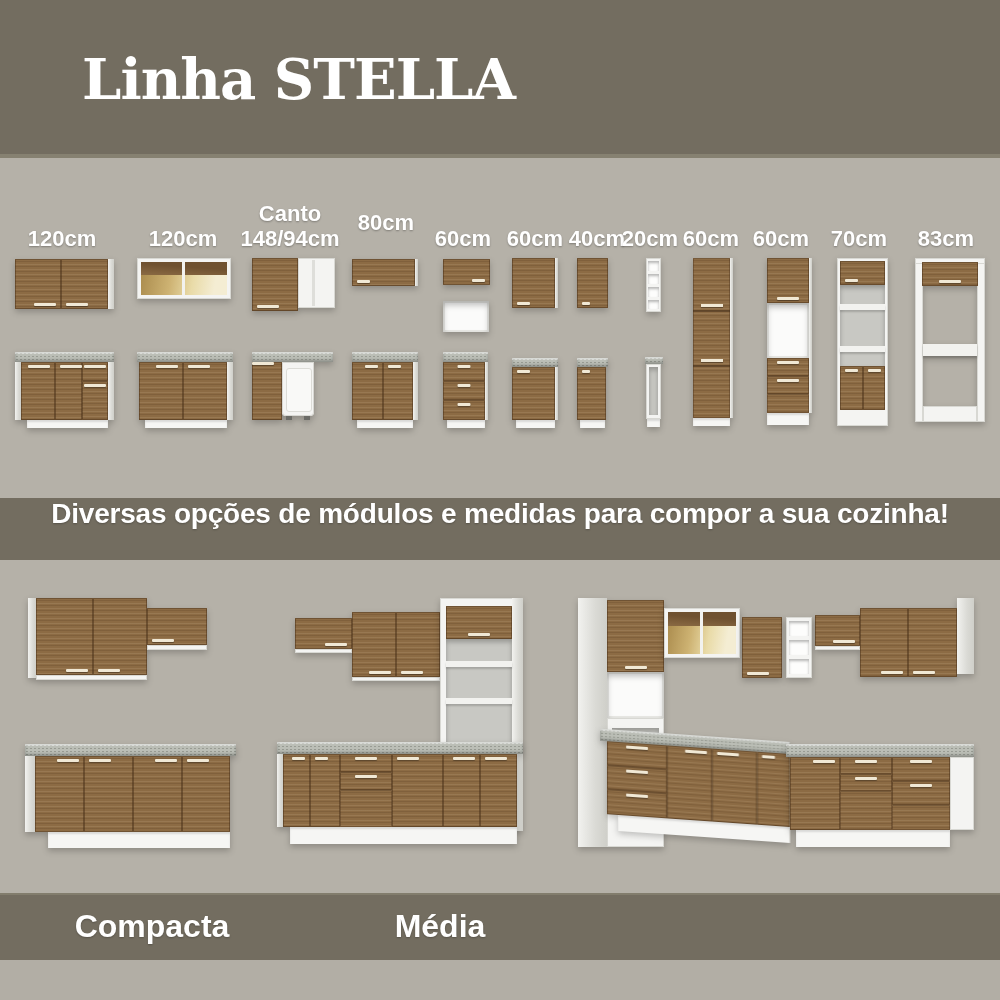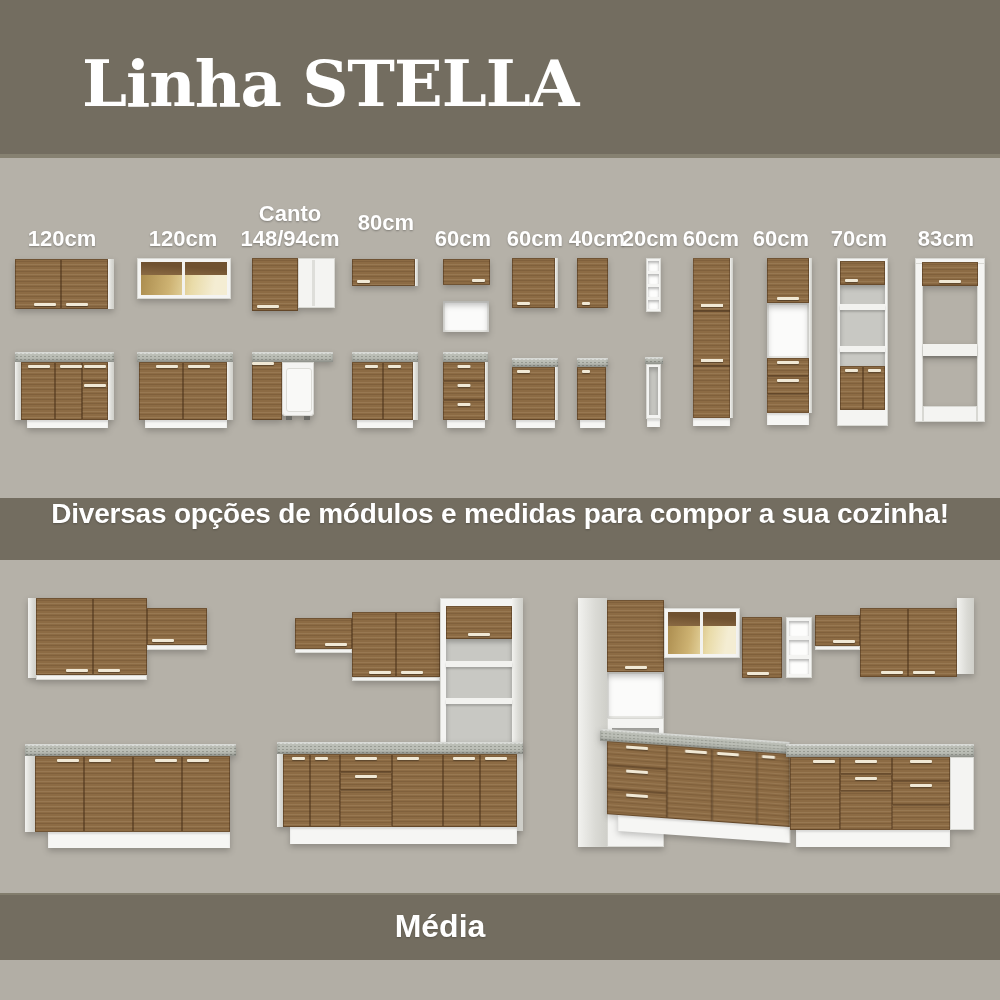--- a/index.html
+++ b/index.html
@@ -6,21 +6,21 @@
   .stage{position:relative;width:1000px;height:1000px;overflow:hidden;
          background:#b5b1a8;font-family:"Liberation Sans",sans-serif}
   .band{position:absolute;left:0;width:1000px;background:#736d60}
   .header-band{top:0;height:154px;border-bottom:4px solid #868171}
   .divider-band{top:498px;height:62px;display:flex;align-items:flex-start;justify-content:center}
   .footer-band{top:893px;height:65px;border-top:2px solid #827d6d}
   .bottom-strip{position:absolute;left:0;top:960px;width:1000px;height:40px;background:#b2aea5}
 
   .kicker{position:absolute;left:86px;top:20px;color:#fff;font-size:27px;font-weight:bold;letter-spacing:.5px}
   .big-title{position:absolute;left:82px;top:46px;color:#fff;font-family:"DejaVu Serif","Liberation Serif",serif;
-             font-weight:bold;font-size:64px;letter-spacing:-1px}
+             font-weight:bold;font-size:56px;letter-spacing:-1px}
   .divider-text{color:#fff;font-size:28px;font-weight:bold;letter-spacing:-.2px;text-shadow:0 1px 2px rgba(0,0,0,.25)}
   .size-label{position:absolute;transform:translateX(-50%);color:#fff;font-size:22px;font-weight:bold;
               white-space:nowrap;text-shadow:0 1px 2px rgba(0,0,0,.3)}
   .kitchen-label{position:absolute;transform:translateX(-50%);top:908px;color:#fff;font-size:32px;font-weight:bold;
                  white-space:nowrap;text-shadow:0 1px 2px rgba(0,0,0,.25)}
 
   .mod{position:absolute}
   .abs{position:absolute}
   .shadow{filter:drop-shadow(0 3px 3px rgba(0,0,0,.22))}
   .wood{background-color:#8c6b44;
@@ -315,16 +315,17 @@
         <div class="abs wood drawer hc" style="left:106px;top:13px;width:58px;height:24px"></div>
         <div class="abs wood drawer hc" style="left:106px;top:37px;width:58px;height:24px"></div>
         <div class="abs wood" style="left:106px;top:61px;width:58px;height:25px"></div>
         <div class="abs white" style="left:164px;top:13px;width:24px;height:73px"></div>
         <div class="abs plinth" style="left:10px;top:86px;width:154px;height:17px"></div>
       </div>
     </div>
   </div>
 
   <div class="band footer-band"></div>
+  <div class="kitchen-label" style="left:152px">Compacta</div>
   <div class="kitchen-label" style="left:440px">Média</div>
 
   <div class="bottom-strip"></div>
 </div>
 
 </body></html>

